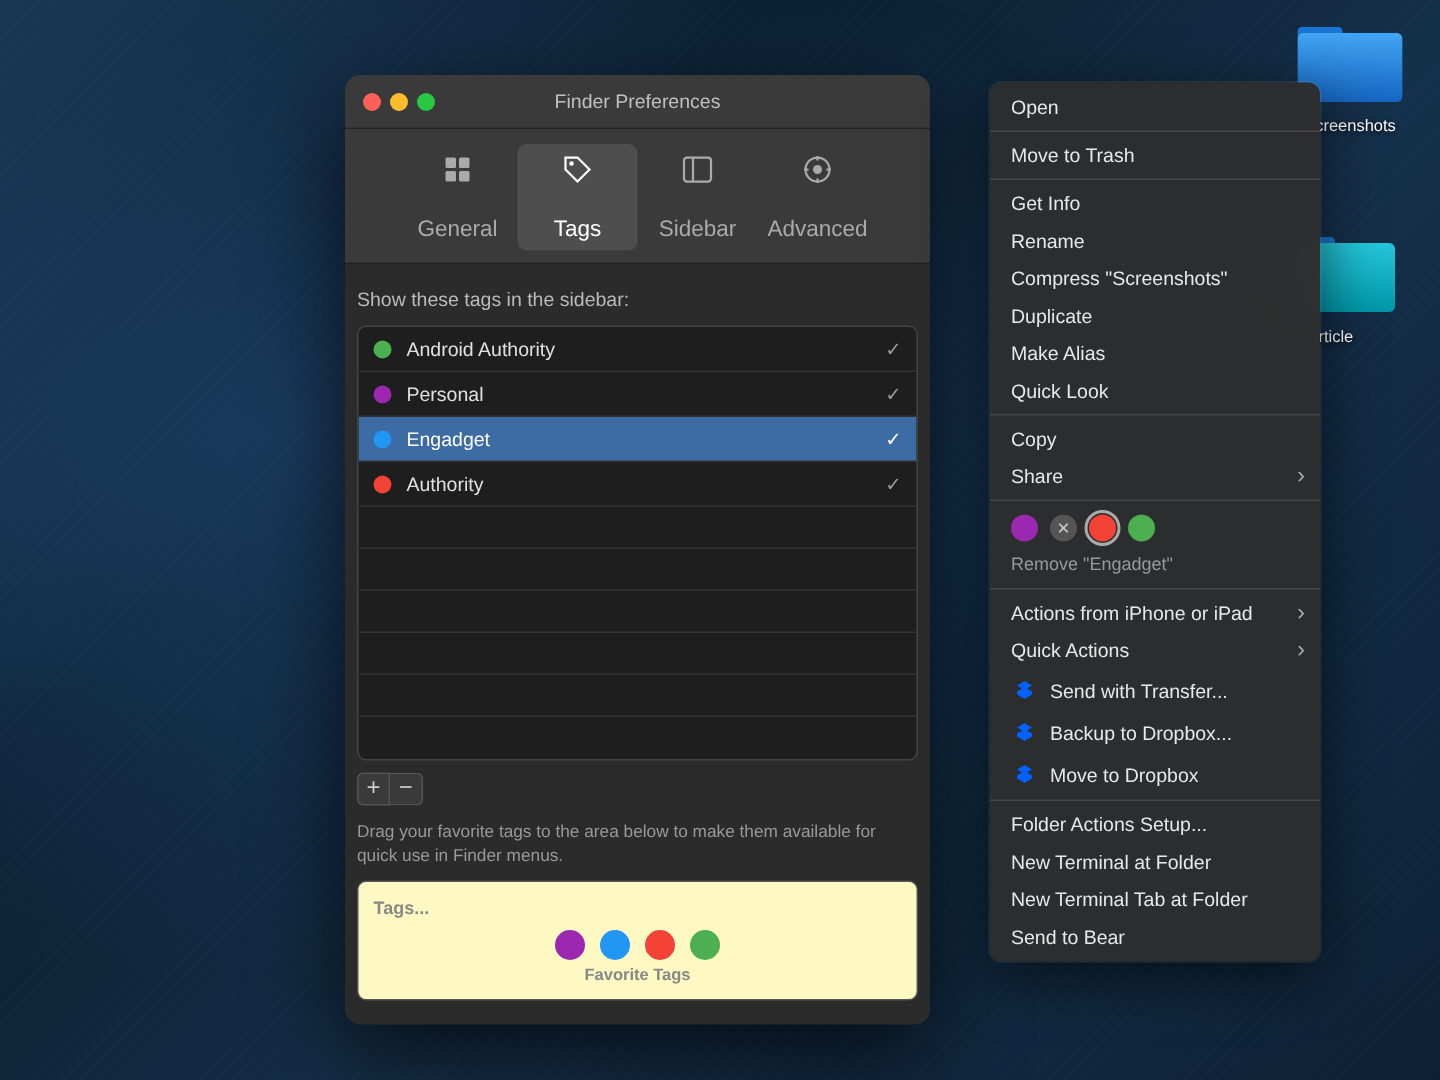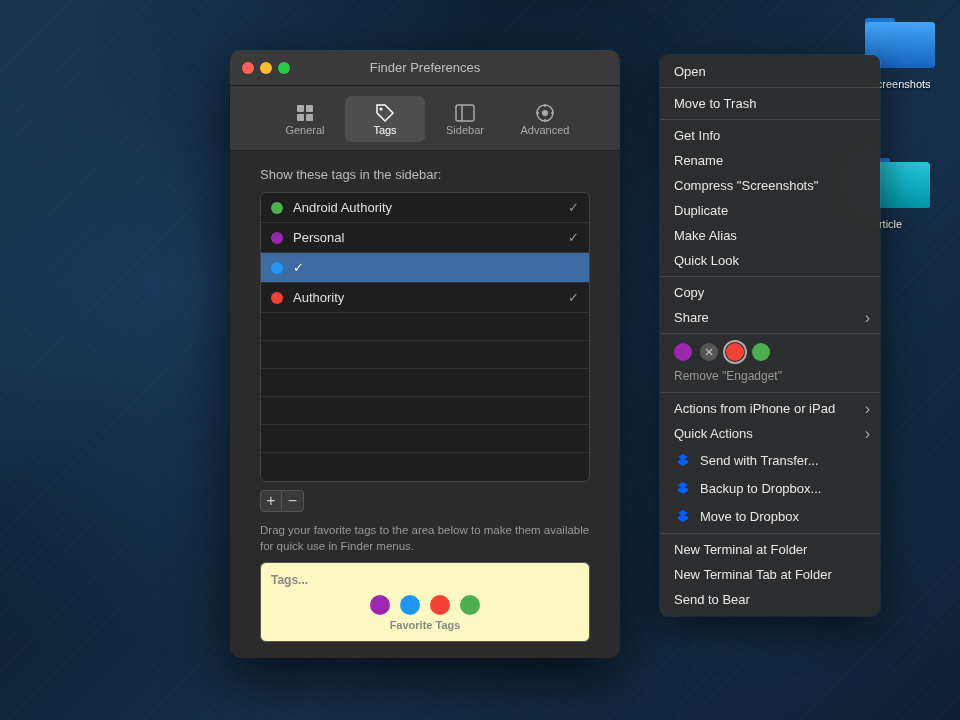--- a/index.html
+++ b/index.html
@@ -139,35 +139,35 @@
     }
     .toolbar-item {
       display: flex;
       flex-direction: column;
       align-items: center;
       width: 80px;
       padding: 6px 8px;
       border-radius: 6px;
       cursor: pointer;
       color: #aaa;
-      font-size: 11px;
-      gap: 0;
+      font-size: 15px;
+      gap: 20px;
     }
     .toolbar-item.active {
       background: rgba(255,255,255,0.1);
       color: #fff;
     }
     .toolbar-item svg {
       width: 22px;
       height: 22px;
     }
 
     
     .content {
-      padding: 16px 30px;
+      padding: 16px 8px;
     }
     .section-label {
       color: #bbb;
       font-size: 13px;
       margin-bottom: 10px;
     }
 
     
     .tags-list {
       background: #1e1e1e;
@@ -447,20 +447,21 @@
         <span class="tag-name">Android Authority</span>
         <span class="tag-check">✓</span>
       </div>
       <div class="tag-row">
         <div class="tag-dot" style="background:#9c27b0"></div>
         <span class="tag-name">Personal</span>
         <span class="tag-check">✓</span>
       </div>
       <div class="tag-row selected">
         <div class="tag-dot" style="background:#2196f3"></div>
+        <span class="tag-name">Engadget</span>
         <span class="tag-check">✓</span>
       </div>
       <div class="tag-row">
         <div class="tag-dot" style="background:#f44336"></div>
         <span class="tag-name">Authority</span>
         <span class="tag-check">✓</span>
       </div>
       <div class="tag-row-empty"></div>
       <div class="tag-row-empty"></div>
       <div class="tag-row-empty"></div>
@@ -553,20 +554,23 @@
     <span>Backup to Dropbox...</span>
   </div>
   <div class="menu-item">
     <svg class="menu-item-icon" viewBox="0 0 18 18" fill="none">
       <path d="M9 3L4 6l5 3 5-3-5-3zm-5 7l5 3 5-3-5-3-5 3zm5 3l-5-3v2l5 3 5-3v-2l-5 3z" fill="#0061fe"></path>
     </svg>
     <span>Move to Dropbox</span>
   </div>
   <div class="menu-separator"></div>
   <div class="menu-item">
+    <span>Folder Actions Setup...</span>
+  </div>
+  <div class="menu-item">
     <span>New Terminal at Folder</span>
   </div>
   <div class="menu-item">
     <span>New Terminal Tab at Folder</span>
   </div>
   <div class="menu-item">
     <span>Send to Bear</span>
   </div>
 </div>
 

